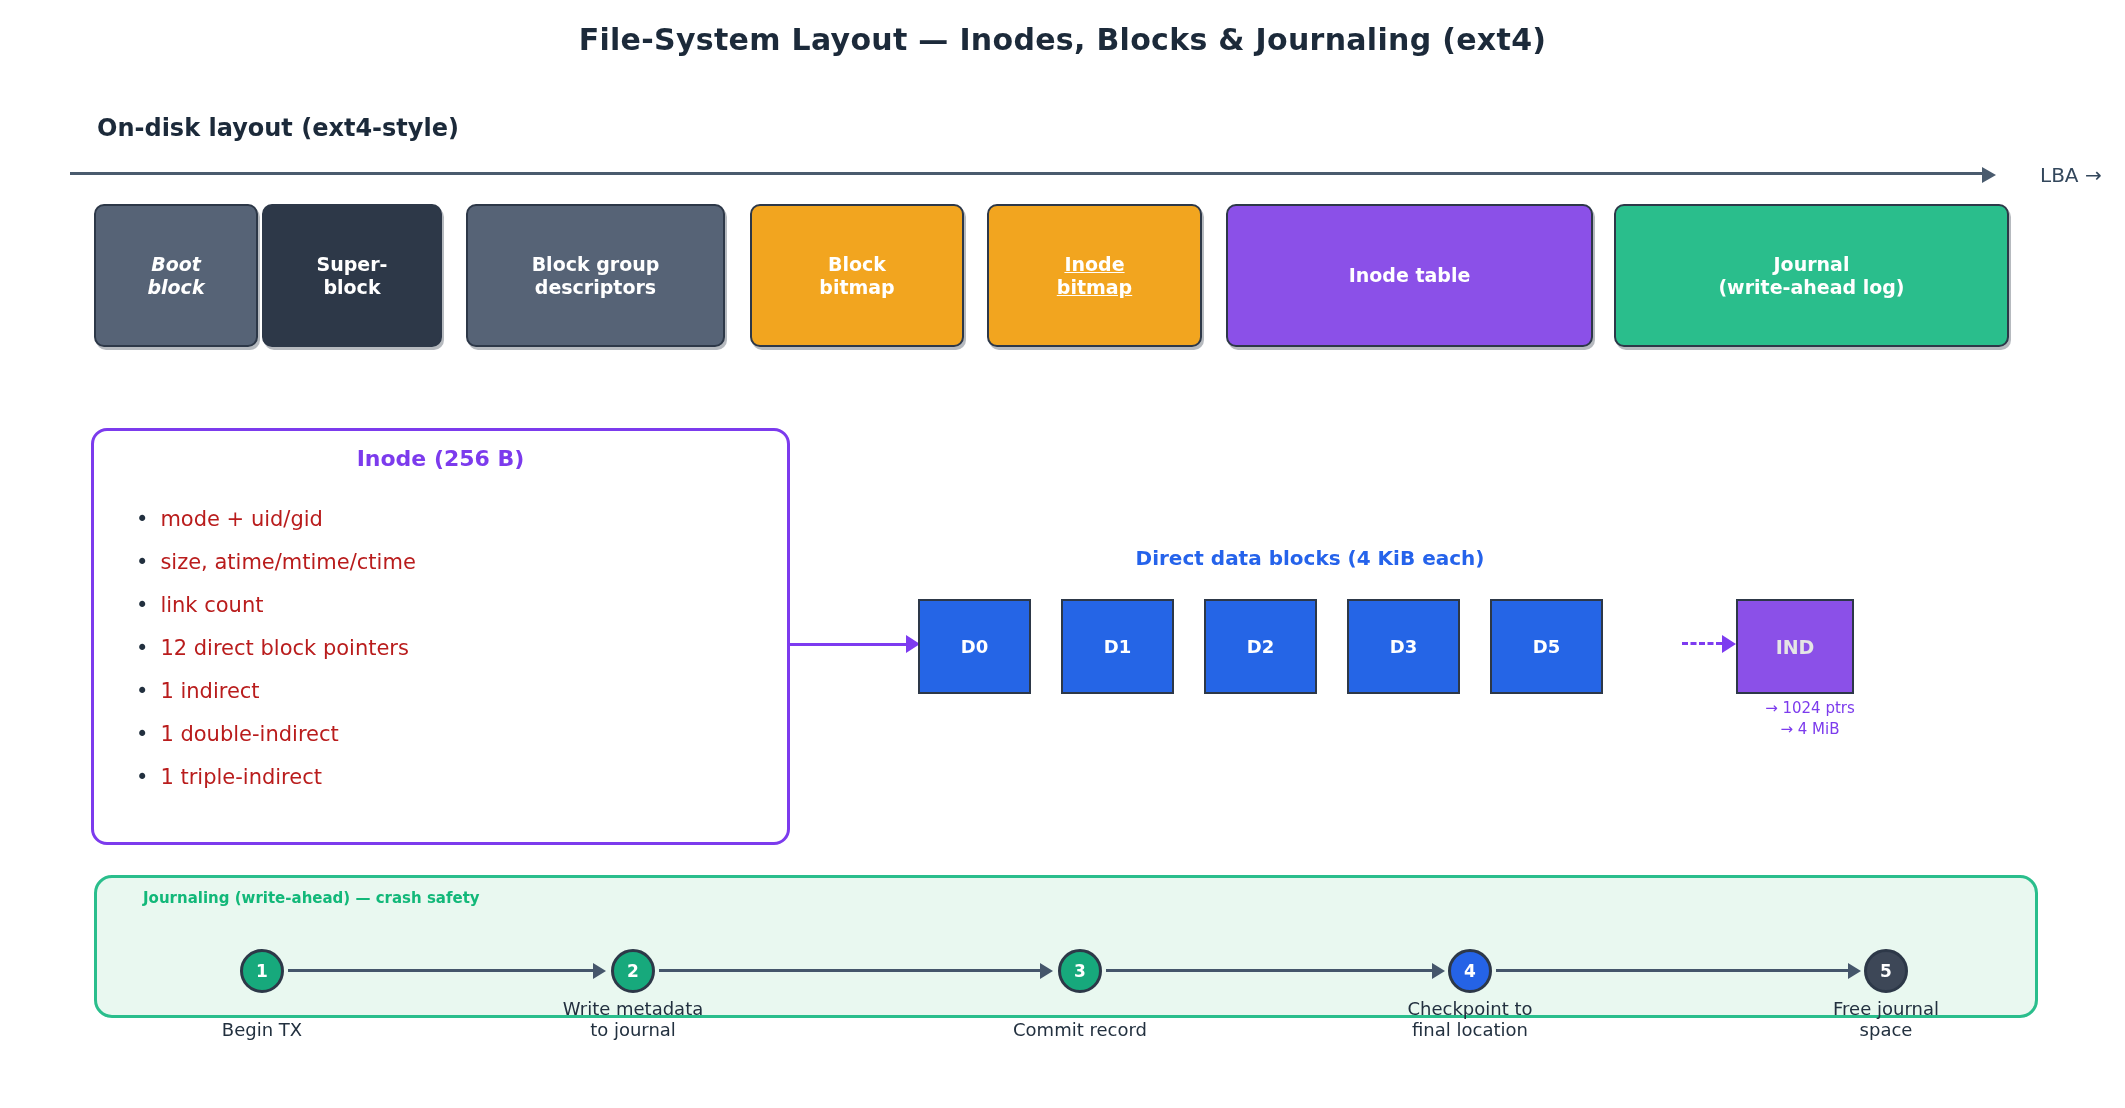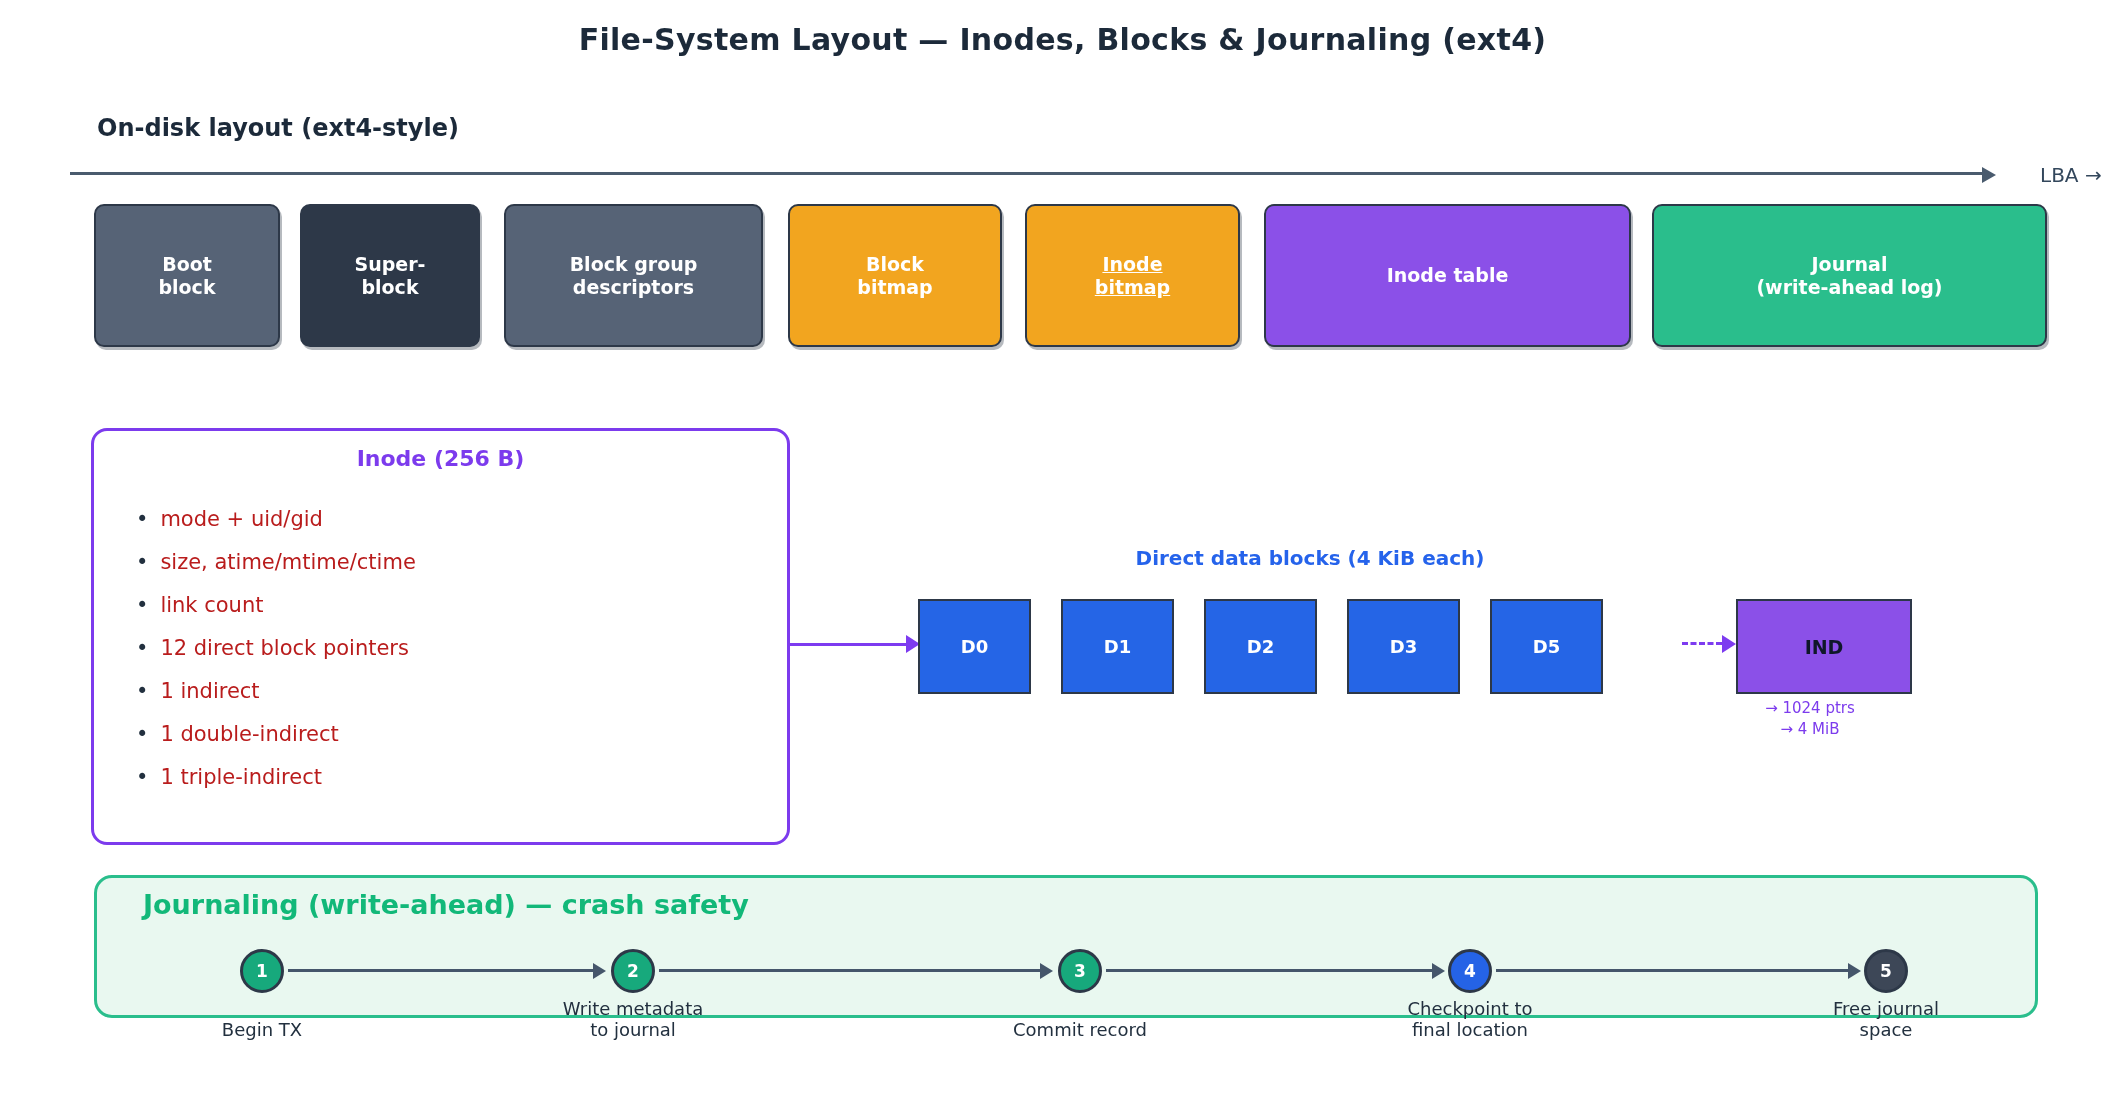--- a/index.html
+++ b/index.html
@@ -23,21 +23,21 @@
   .ah-right-slate{border-top:8px solid transparent;border-bottom:8px solid transparent;border-left:14px solid #4a5b6e;}
   .axis-head{left:1982px;top:167px;}
   .axis-label{left:2040px;top:163px;font-size:20px;color:#33475c;}
   .disk-row{left:94px;top:204px;display:flex;align-items:stretch;height:143px;}
   .disk-block{
     box-sizing:border-box;border:2px solid #2d3848;border-radius:10px;
     display:flex;align-items:center;justify-content:center;text-align:center;
     color:#ffffff;font-weight:bold;font-size:19px;line-height:23px;
     white-space:pre-line;box-shadow:2px 3px 0 rgba(45,56,72,.35);
   }
-  .w-boot{width:186px;margin-right:20px;}
+  .w-boot{width:164px;margin-right:4px;font-style:italic;}
   .w-super{width:180px;margin-right:24px;}
   .w-bgd{width:259px;margin-right:25px;}
   .w-bbmp{width:214px;margin-right:23px;}
   .w-ibmp{width:215px;margin-right:24px;}
   .w-itab{width:367px;margin-right:21px;}
   .w-jour{width:395px;}
   
   .inode-box{
     left:91px;top:428px;width:699px;height:417px;box-sizing:border-box;
     border:3px solid #7c3bed;border-radius:16px;background:#ffffff;
@@ -61,35 +61,35 @@
     left:1030px;top:546px;width:560px;text-align:center;
     font-size:20px;font-weight:bold;color:#2563eb;
   }
   .dblock-row{left:918px;top:599px;display:flex;gap:30px;}
   .dblock{
     box-sizing:border-box;width:113px;height:95px;border:2px solid #2d3848;
     display:flex;align-items:center;justify-content:center;
     color:#fff;font-weight:bold;font-size:18px;
   }
   .ind-block{
-    left:1736px;top:599px;width:176px;height:95px;box-sizing:border-box;
+    left:1736px;top:599px;width:118px;height:95px;box-sizing:border-box;
     border:2px solid #2d3848;display:flex;align-items:center;justify-content:center;
-    color:#0f172a;font-weight:bold;font-size:19px;
+    color:#e5e5e5;font-weight:bold;font-size:19px;
   }
   .ind-notes{
     left:1720px;top:698px;width:180px;text-align:center;
     font-size:15px;line-height:21px;color:#7c3bed;white-space:pre-line;
   }
   
   .journal-panel{
     left:94px;top:875px;width:1944px;height:143px;box-sizing:border-box;
     border:3px solid #2abe8c;border-radius:18px;
   }
   .journal-heading{
-    left:143px;top:889px;font-size:27px;font-weight:bold;color:#12b879;
+    left:143px;top:889px;font-size:15px;font-weight:bold;color:#12b879;
   }
   .step-circle{
     width:44px;height:44px;border-radius:50%;box-sizing:border-box;
     border:3px solid #2d3848;display:flex;align-items:center;justify-content:center;
     color:#fff;font-weight:bold;font-size:17px;top:949px;
   }
   .conn-line{top:969px;height:3px;background:#45566b;}
   .conn-head{top:963px;border-top:8px solid transparent;border-bottom:8px solid transparent;border-left:13px solid #45566b;}
   .step-label{
     width:220px;text-align:center;font-size:18px;line-height:21px;

